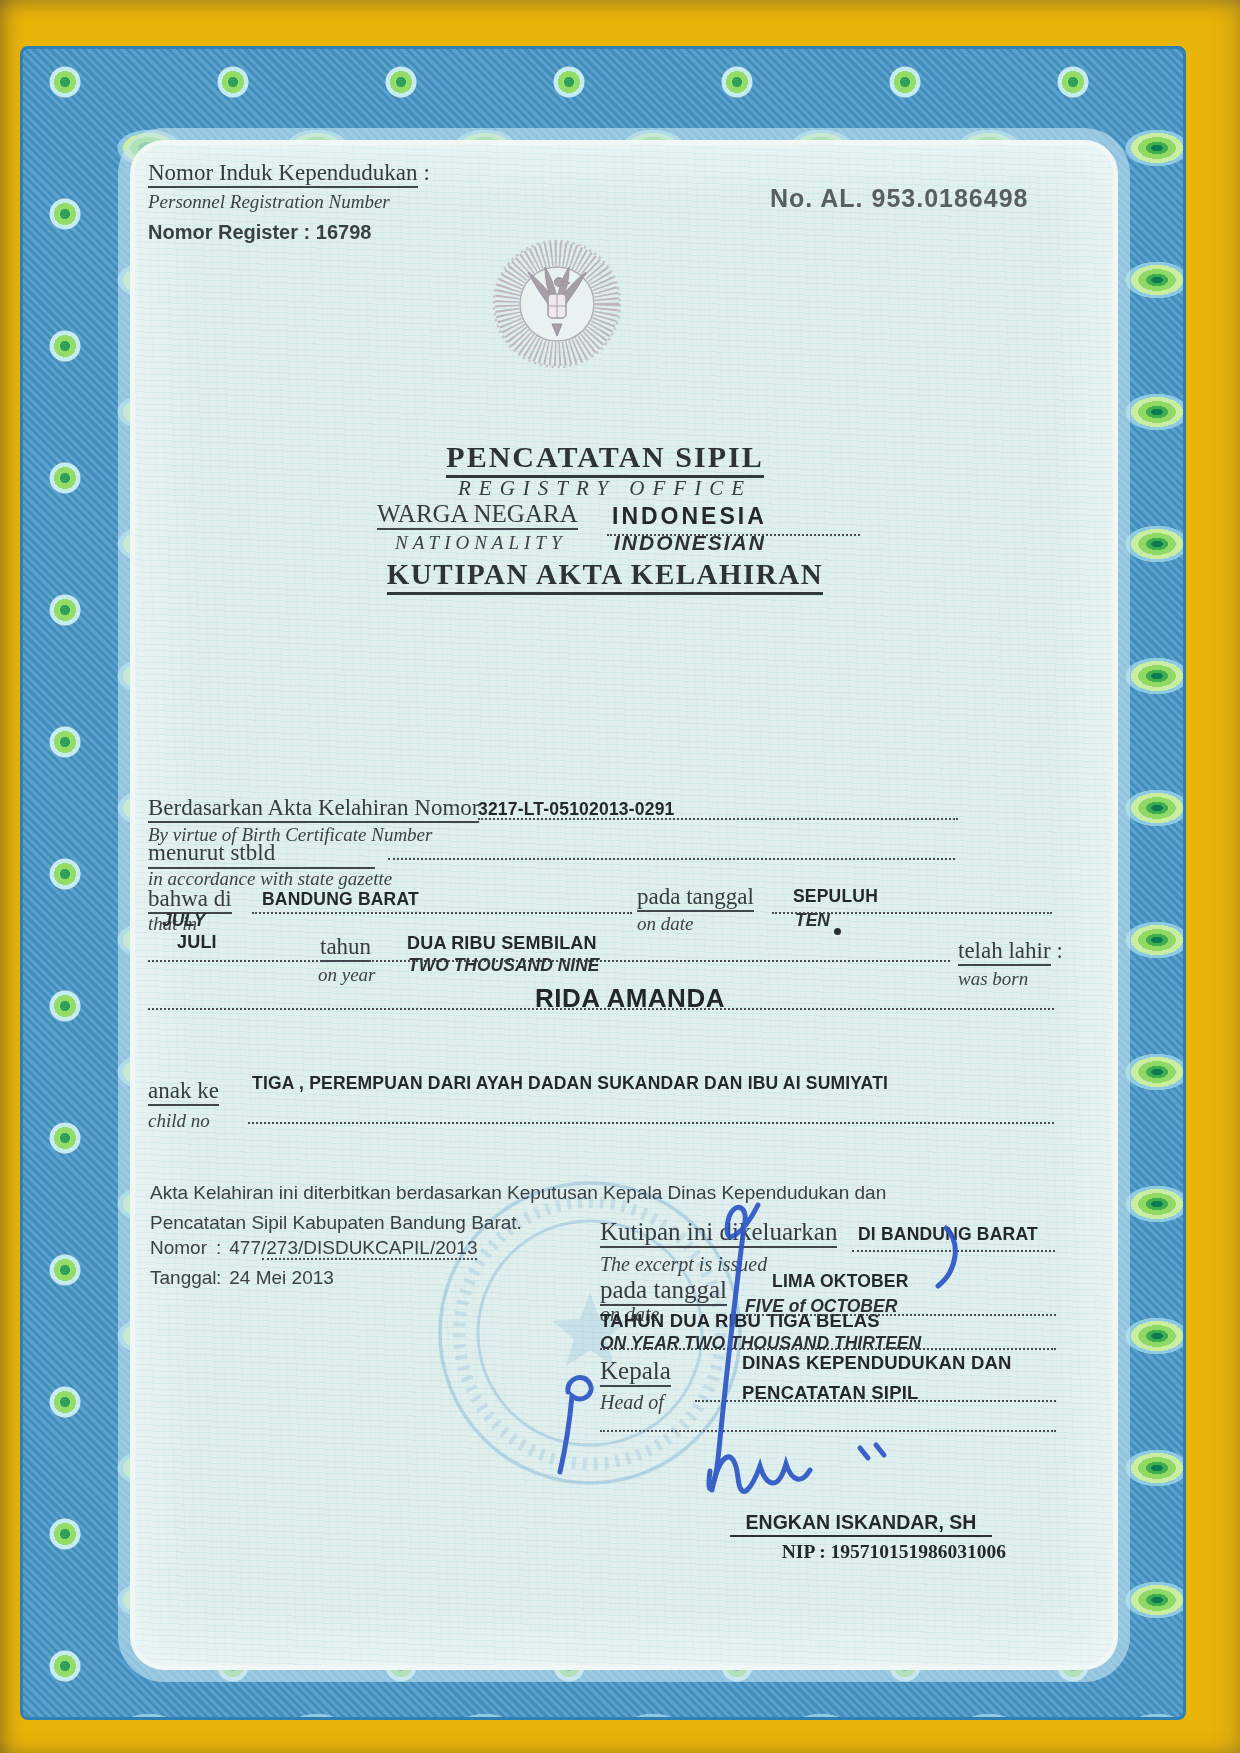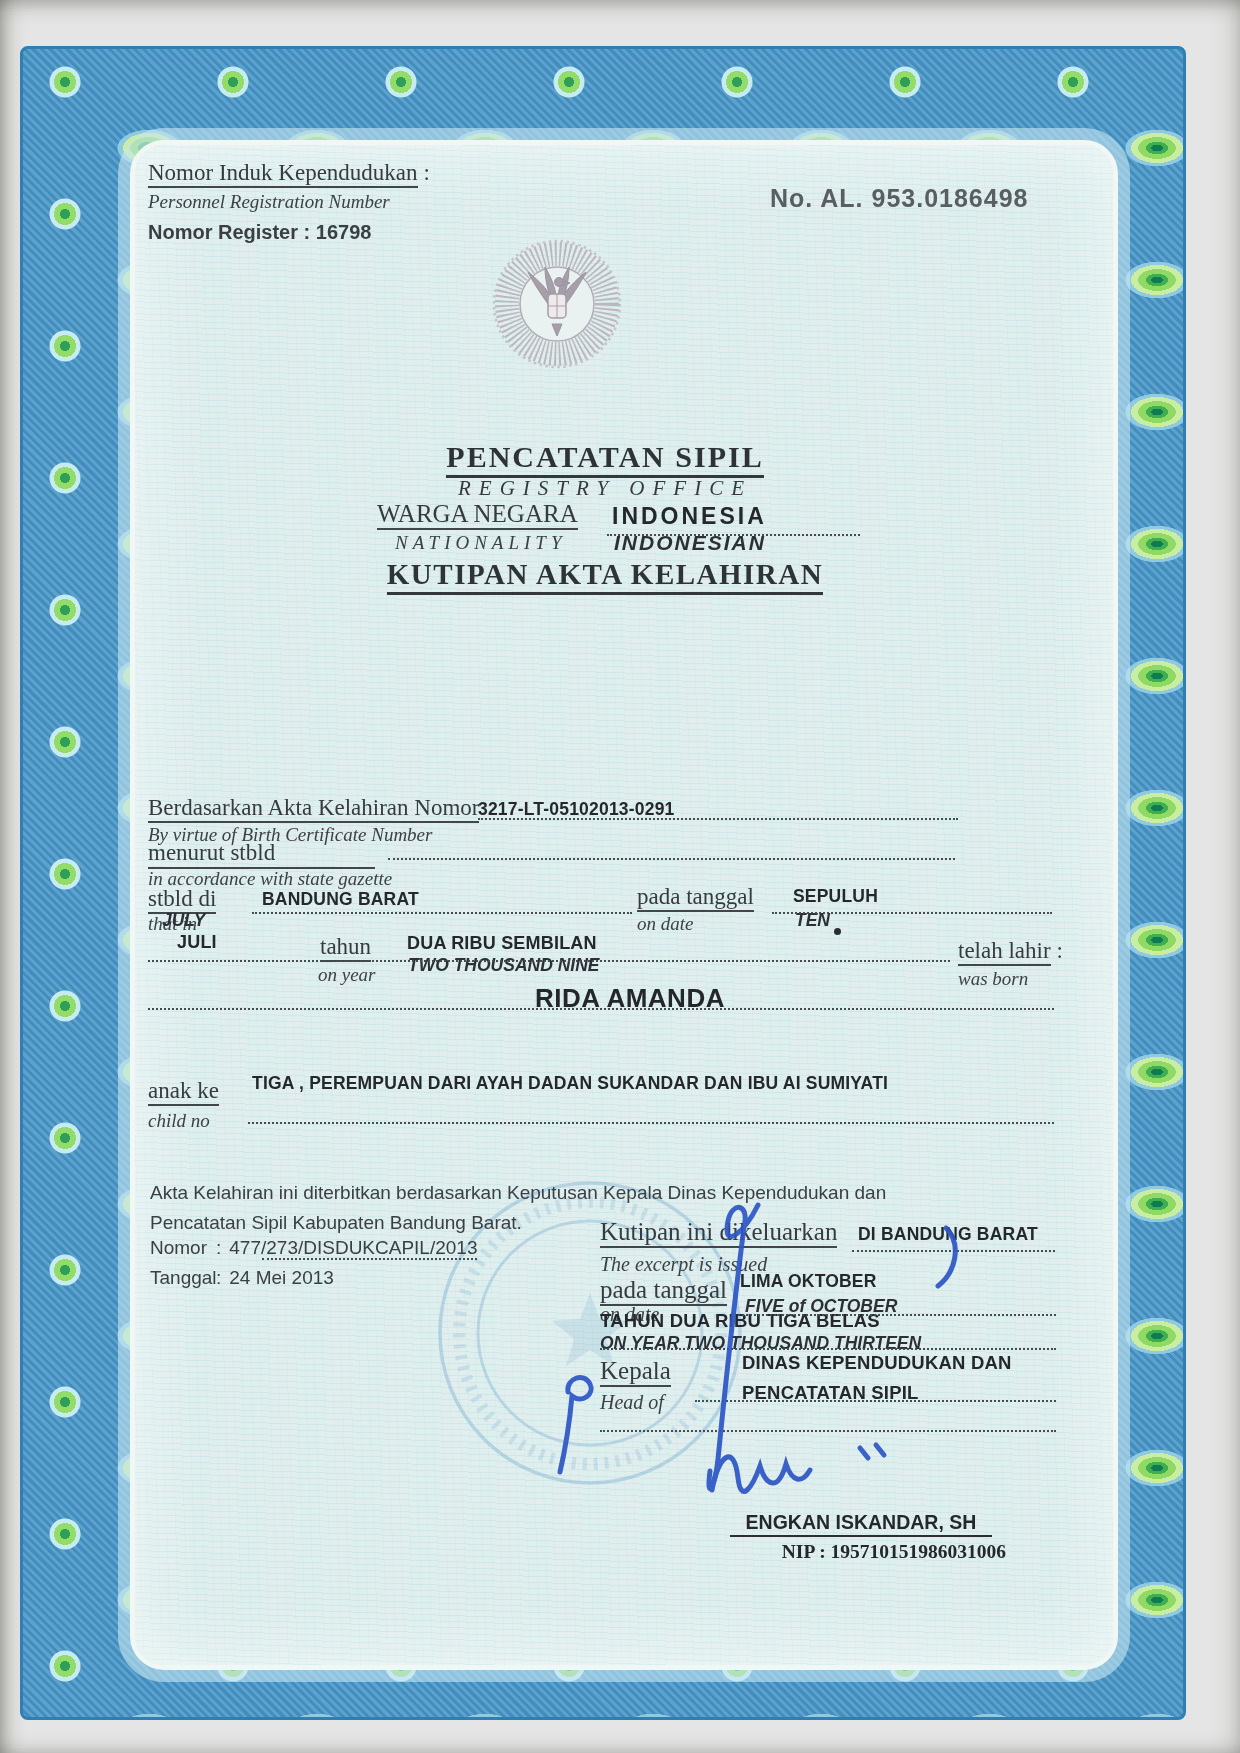--- a/index.html
+++ b/index.html
@@ -1,18 +1,18 @@
 <!DOCTYPE html>
 <html><head>
 <meta charset="utf-8">
 <style>
   html,body{margin:0;padding:0;background:#888;}
   .page{
     position:relative; width:1240px; height:1753px; overflow:hidden;
-    background:#e5e5e5;
+    background:#eab308;
     font-family:"Liberation Serif", serif;
     box-shadow: inset 16px 0 20px -12px rgba(55,55,45,.45),
                 inset -18px 0 24px -14px rgba(90,90,80,.30),
                 inset 0 16px 20px -12px rgba(80,80,70,.40),
                 inset 0 -14px 18px -12px rgba(80,80,70,.25);
   }
   
   .band{
     position:absolute; left:20px; top:46px; right:54px; bottom:33px;
     background-color:#4795c5;
@@ -106,21 +106,21 @@
 
   <div class="t ctr title3" style="top:558px;"><span>KUTIPAN AKTA KELAHIRAN</span></div>
 
   <div class="t serif" style="left:148px; top:795px;"><span class="serif-u">Berdasarkan Akta Kelahiran Nomor</span></div>
   <div class="t val" style="left:478px; top:799px;">3217-LT-05102013-0291</div>
   <div class="t it" style="left:148px; top:824px;">By virtue of Birth Certificate Number</div>
 
   <div class="t serif" style="left:148px; top:840px;"><span class="serif-u lblline" style="width:227px;">menurut stbld</span></div>
   <div class="t it" style="left:148px; top:868px;">in accordance with state gazette</div>
 
-  <div class="t serif" style="left:148px; top:886px;"><span class="serif-u">stbld di</span></div>
+  <div class="t serif" style="left:148px; top:886px;"><span class="serif-u">bahwa di</span></div>
   <div class="t val" style="left:262px; top:889px;">BANDUNG BARAT</div>
   <div class="t serif" style="left:637px; top:884px;"><span class="serif-u">pada tanggal</span></div>
   <div class="t val" style="left:793px; top:886px;">SEPULUH</div>
   <div class="t it" style="left:148px; top:913px;">that in</div>
   <div class="t it" style="left:637px; top:913px;">on date</div>
   <div class="t vit" style="left:795px; top:910px;">TEN</div>
   <div class="inkdot" style="left:834px; top:928px;"></div>
 
   <div class="t val" style="left:177px; top:932px; font-size:18px;">JULI</div>
   <div class="t vit" style="left:162px; top:910px;">JULY</div>
@@ -144,21 +144,21 @@
   </div>
   <div class="t sans" style="left:150px; top:1267px;">
     <span class="lblline" style="width:66px;">Tanggal</span><span style="padding-right:8px;">:</span><span>24 Mei 2013</span>
   </div>
 
   <div class="t serif big" style="left:600px; top:1218px;"><span class="serif-u">Kutipan ini dikeluarkan</span></div>
   <div class="t val" style="left:858px; top:1224px;">DI BANDUNG BARAT</div>
   <div class="t it20" style="left:600px; top:1253px;">The excerpt is issued</div>
 
   <div class="t serif big" style="left:600px; top:1276px;"><span class="serif-u">pada tanggal</span></div>
-  <div class="t val" style="left:740px; top:1271px;">LIMA OKTOBER</div>
+  <div class="t val" style="left:740px; top:1271px;padding-left:32px;">LIMA OKTOBER</div>
   <div class="t vit" style="left:745px; top:1296px;">FIVE of OCTOBER</div>
   <div class="t it20" style="left:600px; top:1303px;">on date</div>
 
   <div class="t val" style="left:600px; top:1310px; font-size:18.5px;">TAHUN DUA RIBU TIGA BELAS</div>
   <div class="t vit" style="left:600px; top:1333px;">ON YEAR TWO THOUSAND THIRTEEN</div>
 
   <div class="t serif big" style="left:600px; top:1357px;"><span class="serif-u">Kepala</span></div>
   <div class="t it20" style="left:600px; top:1391px;">Head of</div>
   <div class="t val" style="left:742px; top:1352px; font-size:18.5px;">DINAS KEPENDUDUKAN DAN</div>
   <div class="t val" style="left:742px; top:1382px; font-size:18.5px;">PENCATATAN SIPIL</div>

